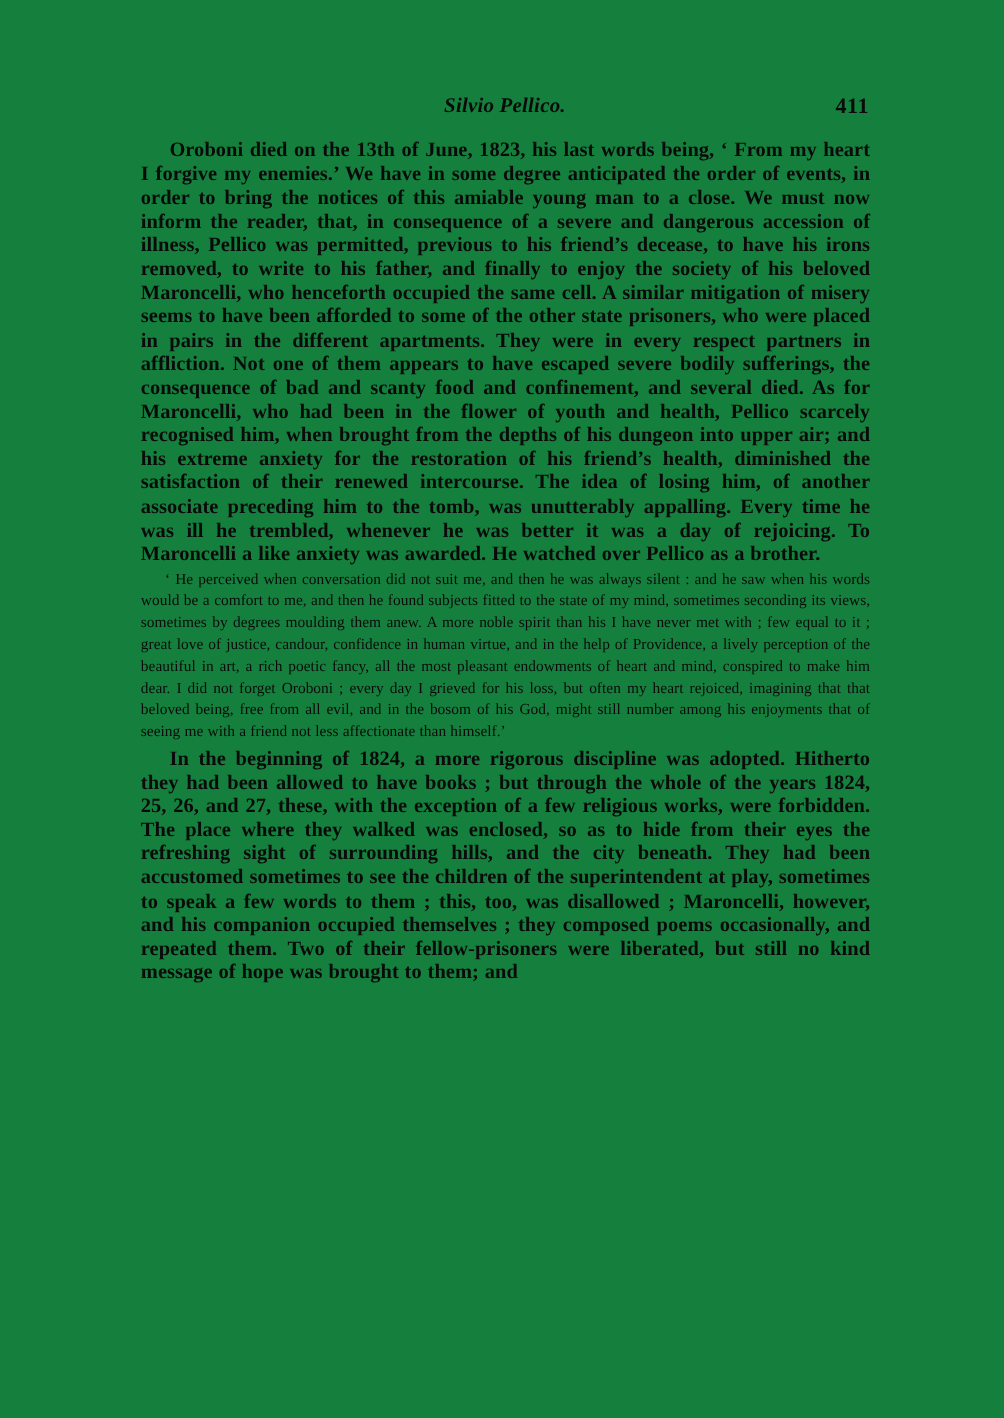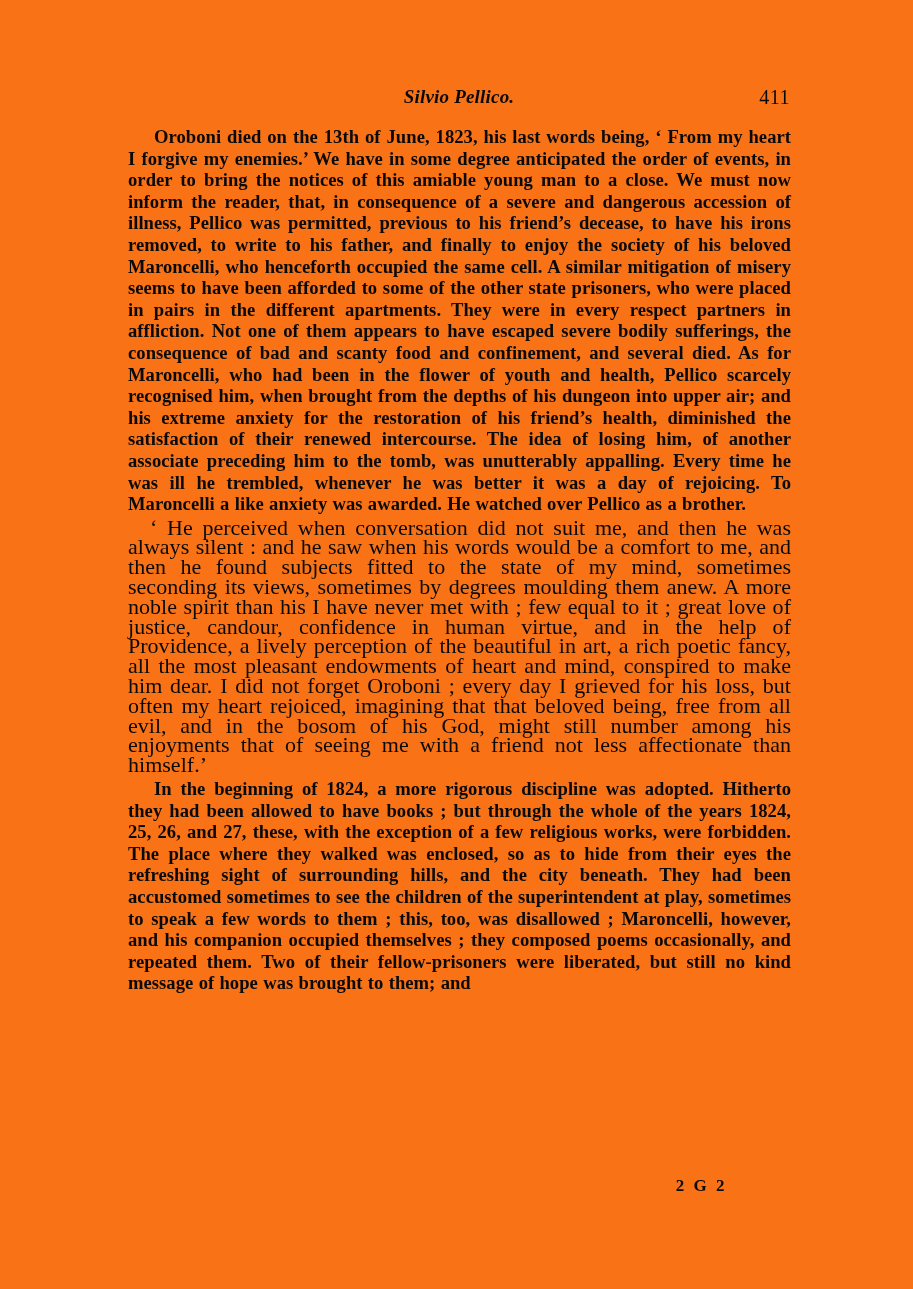--- a/index.html
+++ b/index.html
@@ -11,21 +11,21 @@
   body {
     font-family: "Liberation Serif", "DejaVu Serif", serif;
     color: #0a0a0a;
     -webkit-font-smoothing: antialiased;
   }
 
   .page {
     position: relative;
     width: 913px;
     height: 1289px;
-    background: #f97316;
+    background: #15803d;
     overflow: hidden;
     box-sizing: border-box;
   }
 
   
   .running-head {
     position: absolute;
     left: 128px;
     top: 86px;
     width: 662px;
@@ -41,21 +41,21 @@
     font-style: italic;
     font-weight: 700;
     font-size: 19px;
     letter-spacing: 0.2px;
   }
 
   .running-head-folio {
     position: absolute;
     right: 0;
     top: 0;
-    font-weight: 400;
+    font-weight: 700;
     font-size: 20px;
     letter-spacing: 0.5px;
   }
 
   
   .text-block {
     position: absolute;
     left: 128px;
     top: 126px;
     width: 663px;
@@ -81,21 +81,21 @@
   .body-para.no-indent {
     text-indent: 0;
   }
 
   .body-para.tight-top {
     margin-top: 0;
   }
 
   
   .quote-para {
-    font-size: 22px;
+    font-size: 14px;
     line-height: 19.8px;
     font-weight: 500;
     letter-spacing: 0.02px;
     word-spacing: 0.3px;
     text-indent: 22px;
     margin-top: 3px;
   }
 
   .para-gap {
     margin-top: 3px;
@@ -129,15 +129,14 @@
 
 
     <p class="body-para">Oroboni died on the 13th of June, 1823, his last words being, ‘ From my heart I forgive my enemies.’   We have in some degree anticipated the order of events, in order to bring the notices of this amiable young man to a close.   We must now inform the reader, that, in consequence of a severe and dangerous accession of illness, Pellico was permitted, previous to his friend’s decease, to have his irons removed, to write to his father, and finally to enjoy the society of his beloved Maroncelli, who henceforth occupied the same cell.   A similar mitigation of misery seems to have been afforded to some of the other state prisoners, who were placed in pairs in the different apartments.   They were in every respect partners in affliction.   Not one of them appears to have escaped severe bodily sufferings, the consequence of bad and scanty food and confinement, and several died.   As for Maroncelli, who had been in the flower of youth and health, Pellico scarcely recognised him, when brought from the depths of his dungeon into upper air; and his extreme anxiety for the restoration of his friend’s health, diminished the satisfaction of their renewed intercourse.   The idea of losing him, of another associate preceding him to the tomb, was unutterably appalling.   Every time he was ill he trembled, whenever he was better it was a day of rejoicing.   To Maroncelli a like anxiety was awarded.   He watched over Pellico as a brother.</p>
 
     <p class="quote-para">‘ He perceived when conversation did not suit me, and then he was always silent : and he saw when his words would be a comfort to me, and then he found subjects fitted to the state of my mind, sometimes seconding its views, sometimes by degrees moulding them anew.   A more noble spirit than his I have never met with ; few equal to it ; great love of justice, candour, confidence in human virtue, and in the help of Providence, a lively perception of the beautiful in art, a rich poetic fancy, all the most pleasant endowments of heart and mind, conspired to make him dear. I did not forget Oroboni ; every day I grieved for his loss, but often my heart rejoiced, imagining that that beloved being, free from all evil, and in the bosom of his God, might still number among his enjoyments that of seeing me with a friend not less affectionate than himself.’</p>
 
     <p class="body-para para-gap">In the beginning of 1824, a more rigorous discipline was adopted.   Hitherto they had been allowed to have books ; but through the whole of the years 1824, 25, 26, and 27, these, with the exception of a few religious works, were forbidden.   The place where they walked was enclosed, so as to hide from their eyes the refreshing sight of surrounding hills, and the city beneath. They had been accustomed sometimes to see the children of the superintendent at play, sometimes to speak a few words to them ; this, too, was disallowed ; Maroncelli, however, and his companion occupied themselves ; they composed poems occasionally, and repeated them.   Two of their fellow-prisoners were liberated, but still no kind message of hope was brought to them; and</p>
 
   </div>
 
-  <div class="signature-mark">2 G 2</div>
 
 </div>
 
 </body></html>

